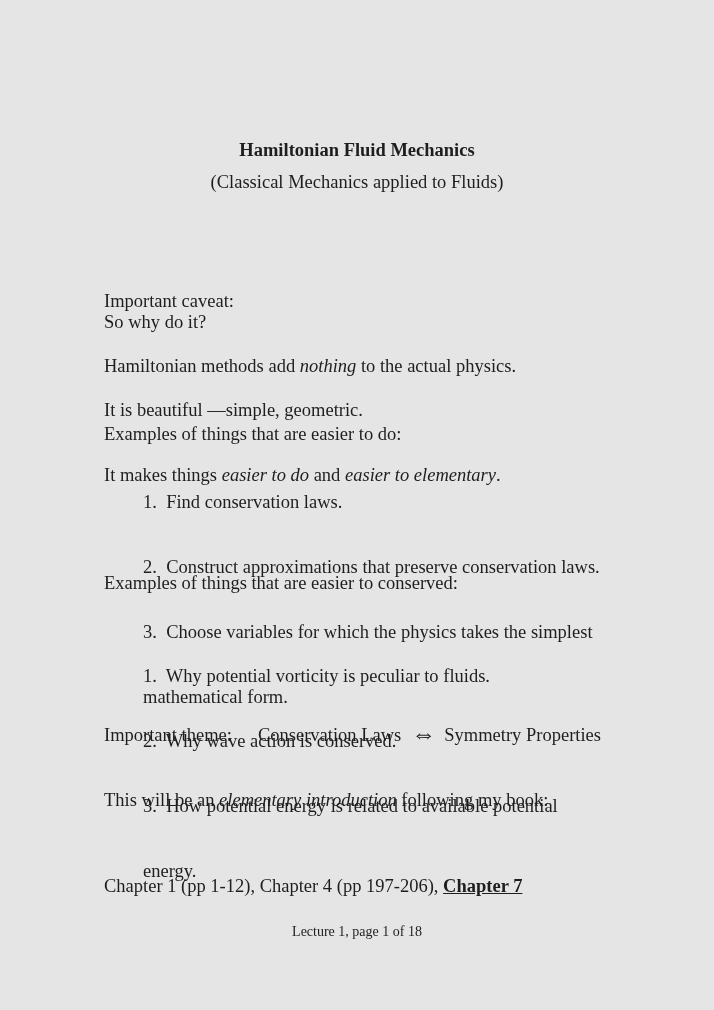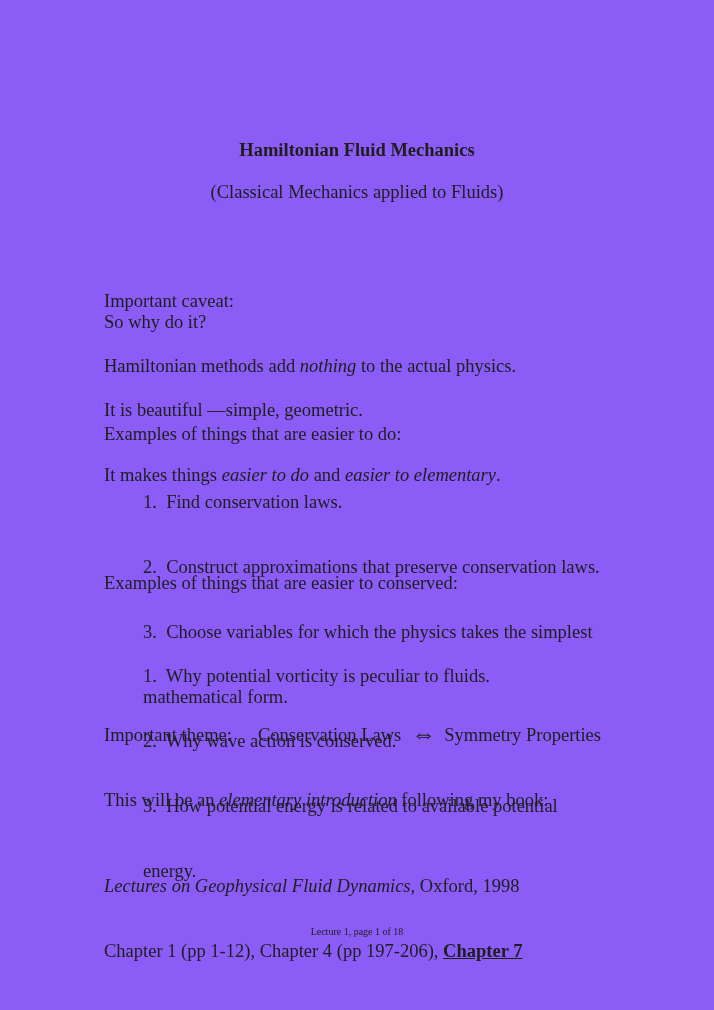--- a/index.html
+++ b/index.html
@@ -4,21 +4,21 @@
 <style>
   html, body {
     margin: 0;
     padding: 0;
     background: #ffffff;
   }
   .page {
     position: relative;
     width: 714px;
     height: 1010px;
-    background: #8b5cf6;
+    background: #e5e5e5;
     font-family: "Liberation Serif", "DejaVu Serif", serif;
     font-size: 18.5px;
     line-height: 21.6px;
     color: #1e1e1e;
     overflow: hidden;
   }
   .line {
     position: absolute;
     left: 104px;
     white-space: pre;
@@ -32,30 +32,30 @@
   .it      { font-style: italic; }
   .boldu   { font-weight: bold; text-decoration: underline; text-align: right; }
   .indent  { left: 143px; }
   .gap     { display: inline-block; width: 26px; }
   .arrow {
     font-size: 25px;
     line-height: 0;
     vertical-align: -1px;
     margin: 0 8px 0 10px;
   }
-  .footer  { font-size: 10px; }
+  .footer  { font-size: 14px; }
 </style>
 </head>
 <body>
 
 <div class="page">
 
   <div class="line centered title" style="top:140px">Hamiltonian Fluid Mechanics</div>
 
-  <div class="line centered" style="top:182px">(Classical Mechanics applied to Fluids)</div>
+  <div class="line centered" style="top:172px">(Classical Mechanics applied to Fluids)</div>
 
   <div class="line" style="top:248px">
     <div>Important caveat:</div>
     <div><span>Hamiltonian methods add </span><span class="it">nothing</span><span> to the actual physics.</span></div>
   </div>
 
   <div class="line" style="top:312px">So why do it?</div>
 
   <div class="line" style="top:357px">
     <div>It is beautiful —simple, geometric.</div>
@@ -78,19 +78,18 @@
     <div>2.  Why wave action is conserved.</div>
     <div>3.  How potential energy is related to available potential</div>
     <div>energy.</div>
   </div>
 
   <div class="line" style="top:725px"><span>Important theme:</span><span class="gap"></span><span>Conservation Laws</span><span class="arrow">⇔</span><span>Symmetry Properties</span></div>
 
   <div class="line" style="top:790px"><span>This will be an </span><span class="it">elementary introduction</span><span> following my book:</span></div>
 
   <div class="line" style="top:833px">
-    <div><span class="it">Lectures on Geophysical Fluid Dynamics,</span><span> Oxford, 1998</span></div>
     <div><span>Chapter 1 (pp 1-12), Chapter 4 (pp 197-206), </span><span class="boldu">Chapter 7</span></div>
   </div>
 
   <div class="line centered footer" style="top:921px">Lecture 1, page 1 of 18</div>
 
 </div>
 
 </body></html>

